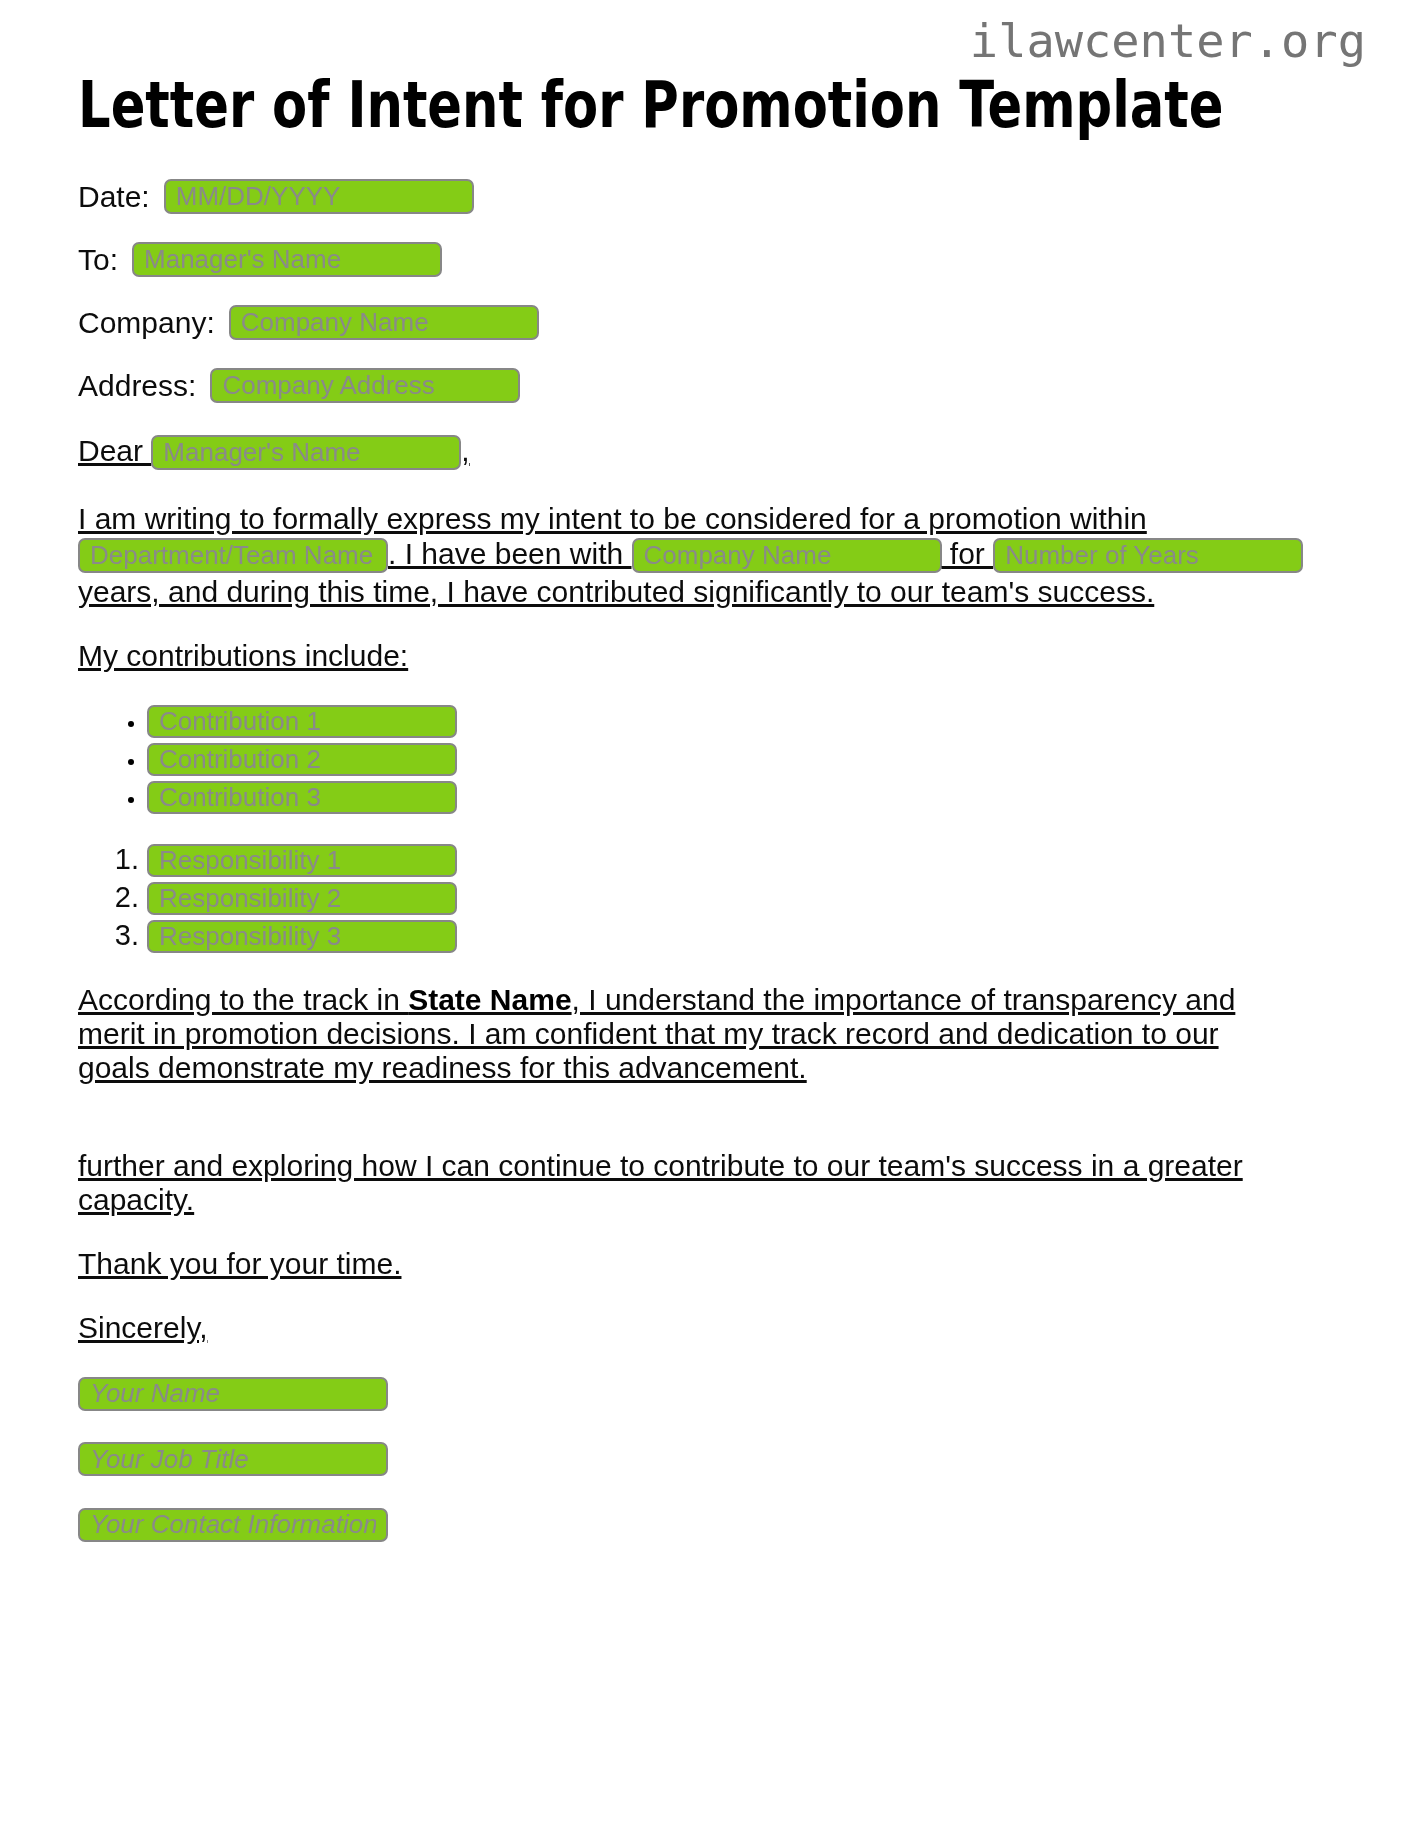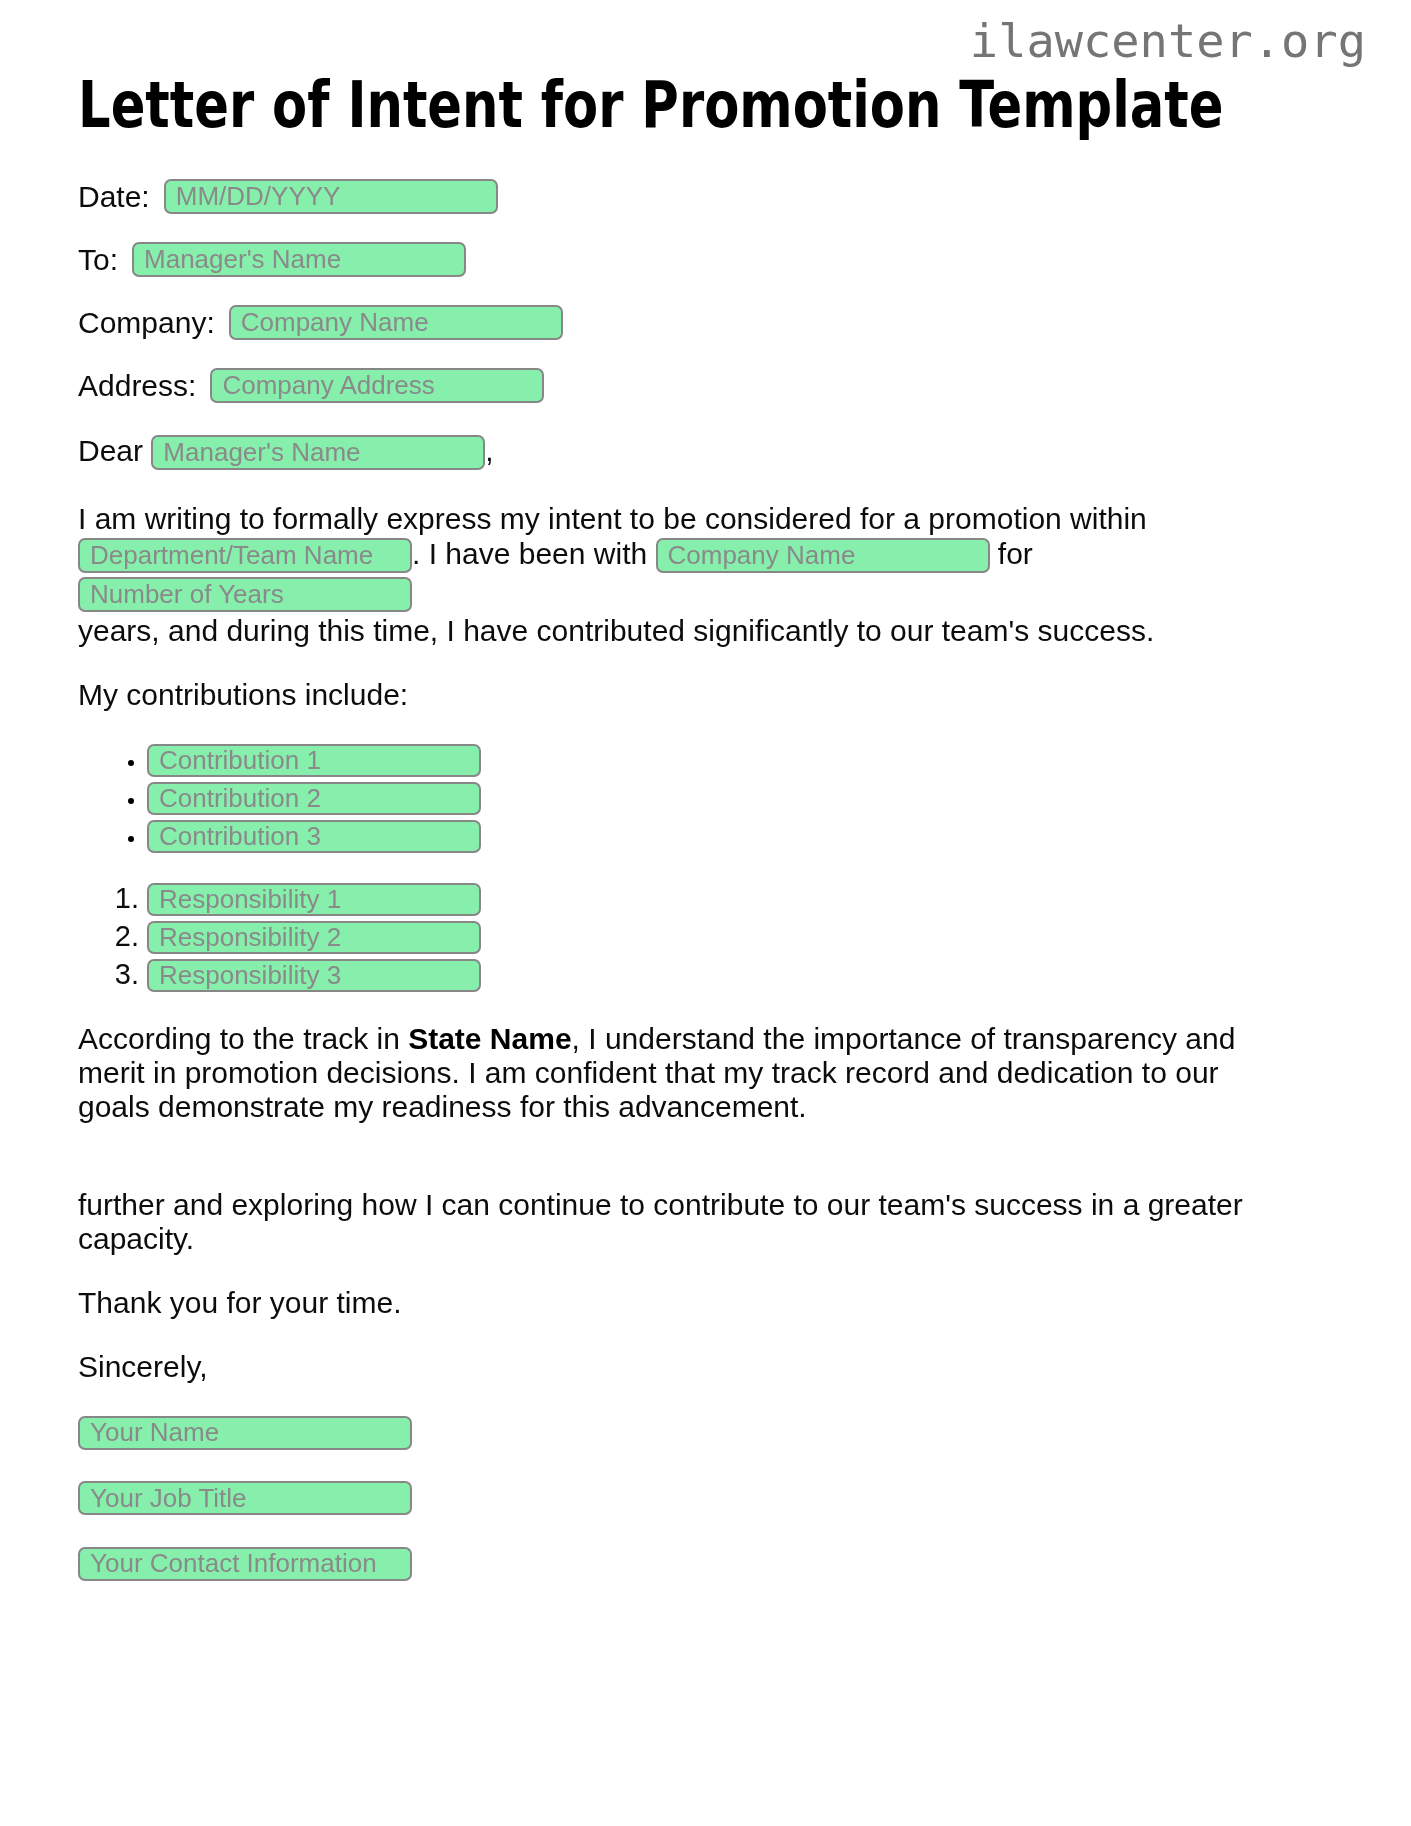--- a/index.html
+++ b/index.html
@@ -30,45 +30,45 @@
     margin: 4px 0 40px 0;
     transform: scaleX(0.80);
     transform-origin: 0 50%;
     white-space: nowrap;
   }
 
   input[type="text"] {
     font-family: "Liberation Sans", sans-serif;
     font-size: 26px;
     color: #555555;
-    width: 334px; height: 35px;
+    width: 310px; height: 35px;
     border: 2px solid var(--field-border, #878787);
     border-radius: 7px;
     padding: 0 10px;
-    background: #86efac;
+    background: #84cc16;
     outline: none;
     vertical-align: baseline;
   }
   input[type="text"]::placeholder { color: var(--placeholder-color, #8a8a8a); opacity: 1; }
 
   .meta-row { margin: 28px 0; display: flex; align-items: flex-end; }
   .meta-label { margin-right: 14px; white-space: nowrap; }
 
-  .para { margin: 30px 0; line-height: 34px; }
+  .para { margin: 30px 0; line-height: 34px; text-decoration: underline; }
   .para strong { color: #000000; }
   .para input[type="text"] { margin: 2px 0; }
 
   .field-list { margin: 24px 0 28px 0; padding-left: 69px; }
   .field-list li { margin: 0 0 3px 0; }
   .field-list li input[type="text"] { height: 33px; }
   ul.field-list li::marker { font-size: 21px; color: #000; }
   ol.field-list li::marker { font-size: 29px; color: #0c0c0c; }
 
   .sig-row { margin: 30px 0; }
-  .sig-row input[type="text"] { height: 34px; }
+  .sig-row input[type="text"] { height: 34px; font-style: italic; }
 </style>
 </head>
 <body>
 
 <div class="page">
   <div class="logo">ilawcenter.org</div>
   <h1 class="title">Letter of Intent for Promotion Template</h1>
   <div id="doc-body">
       <div class="meta-row">
         <span class="meta-label">Date:</span>

